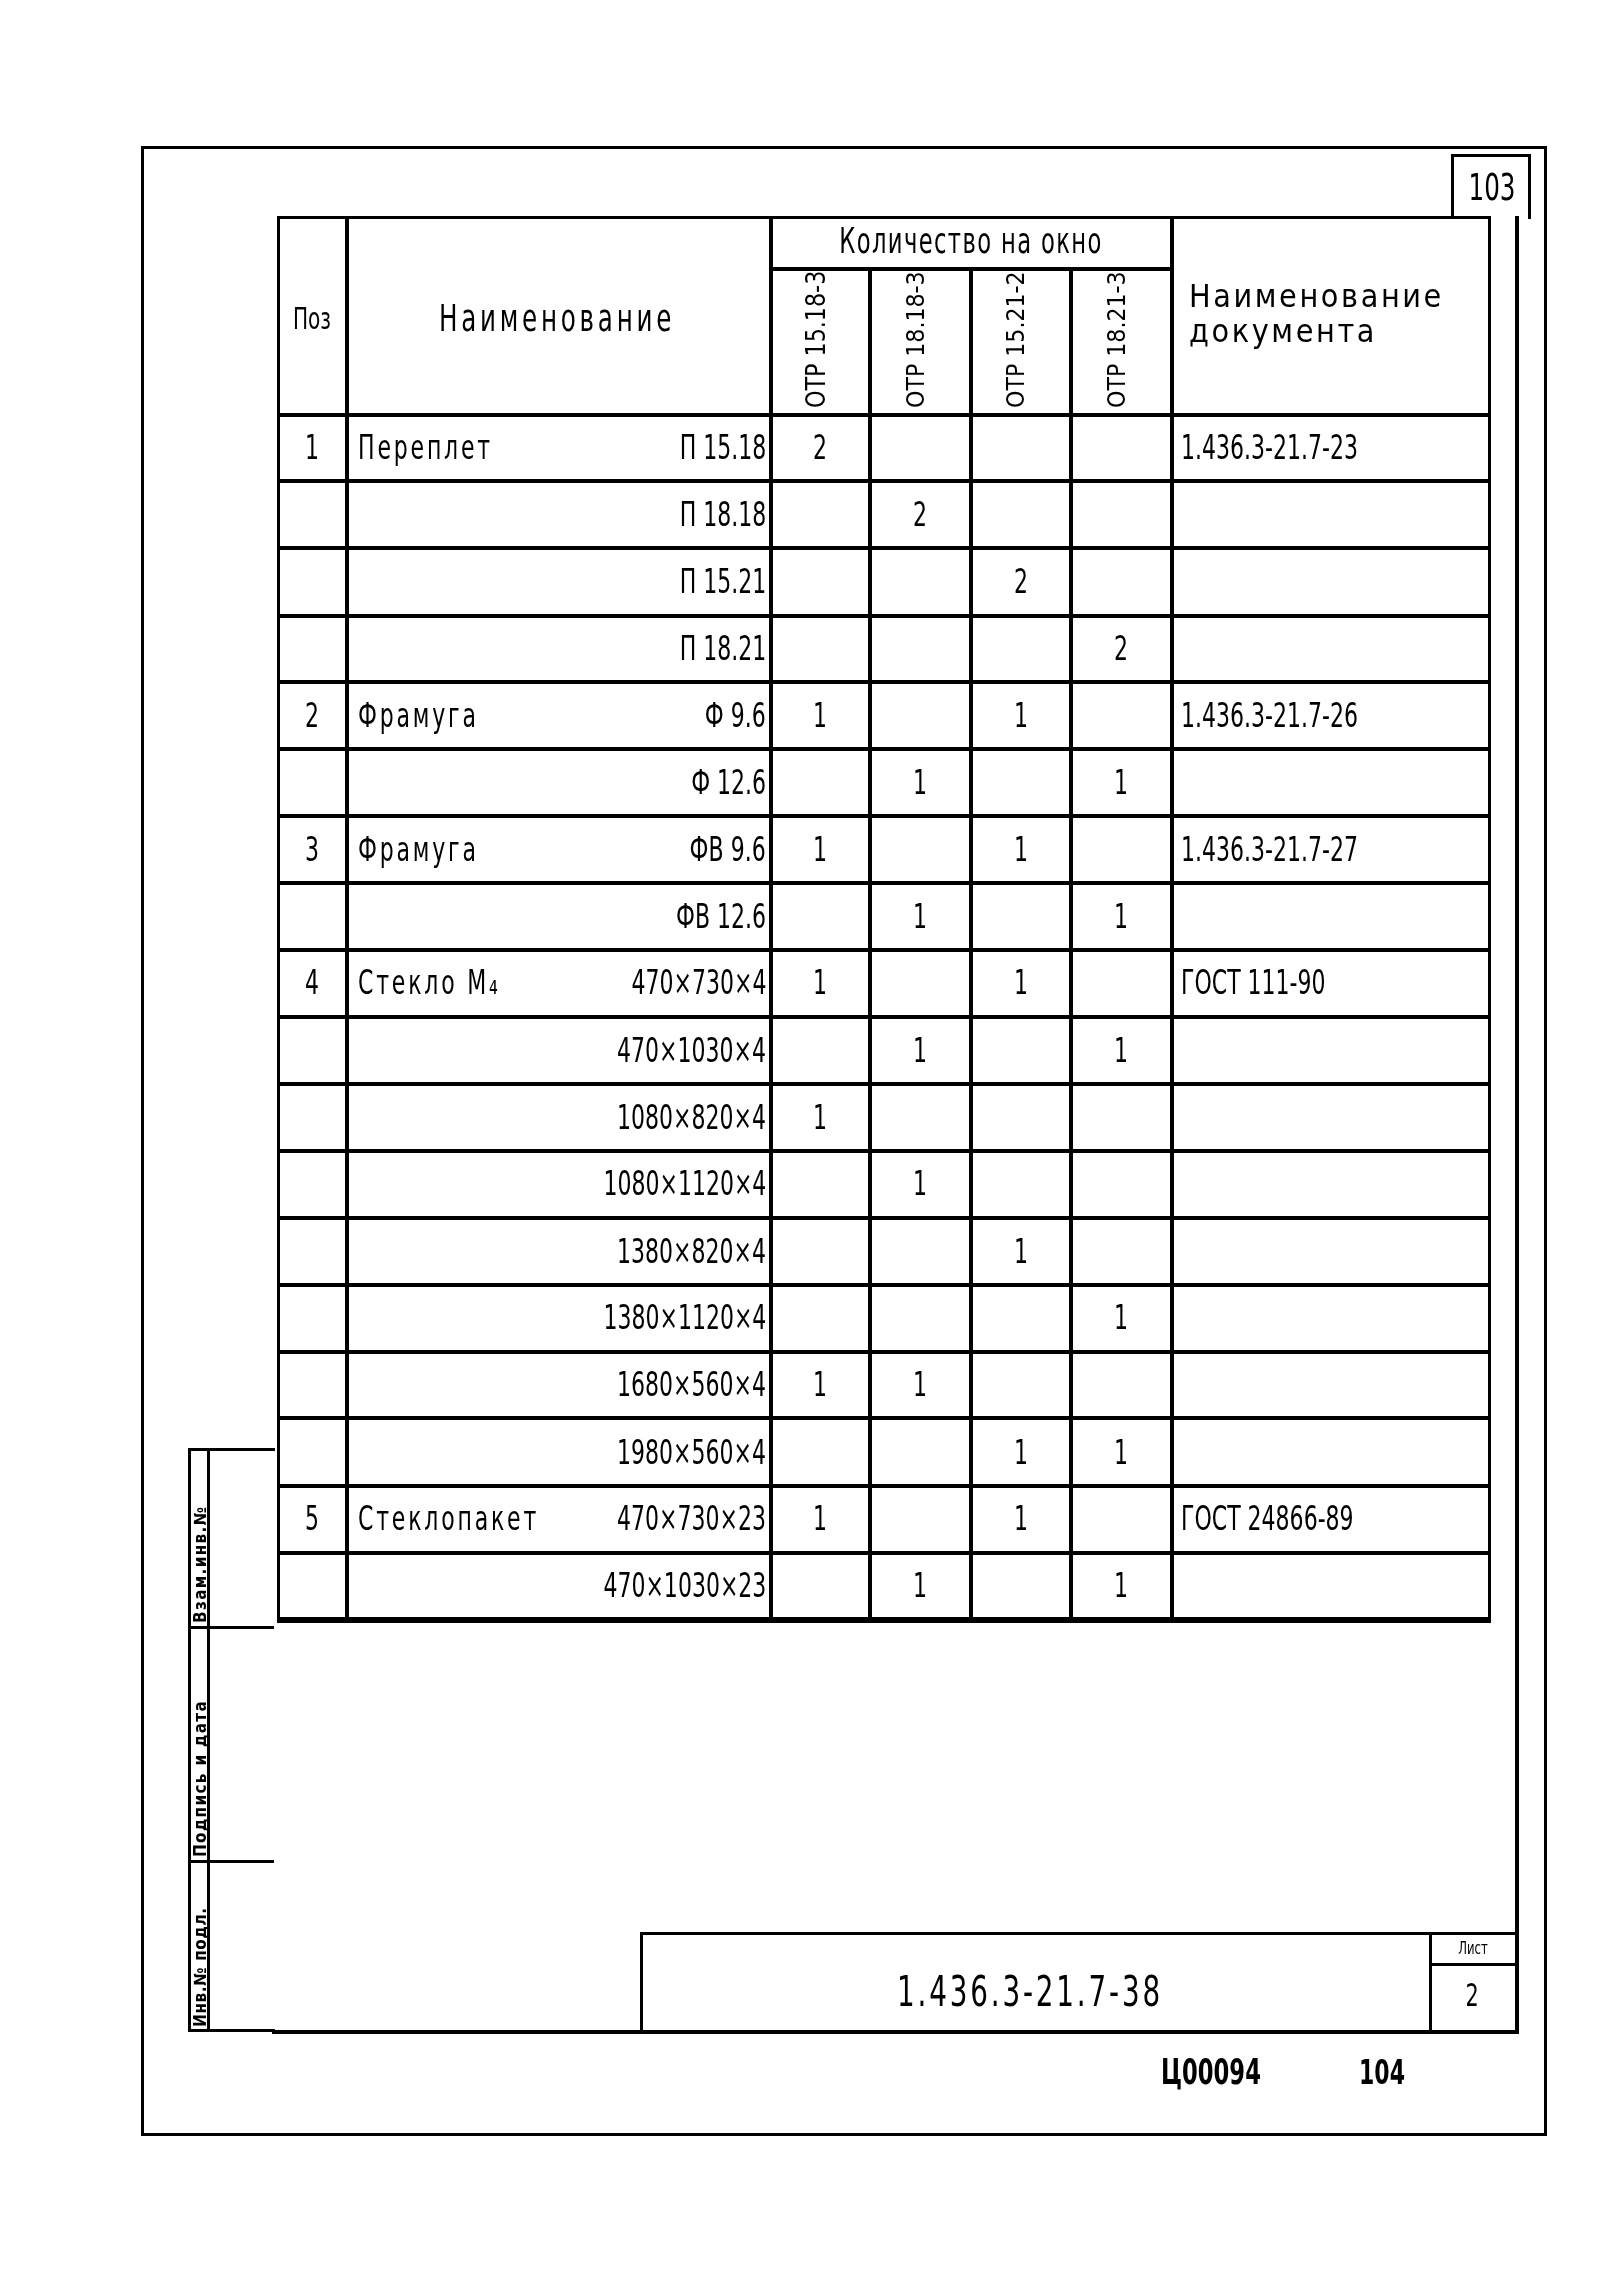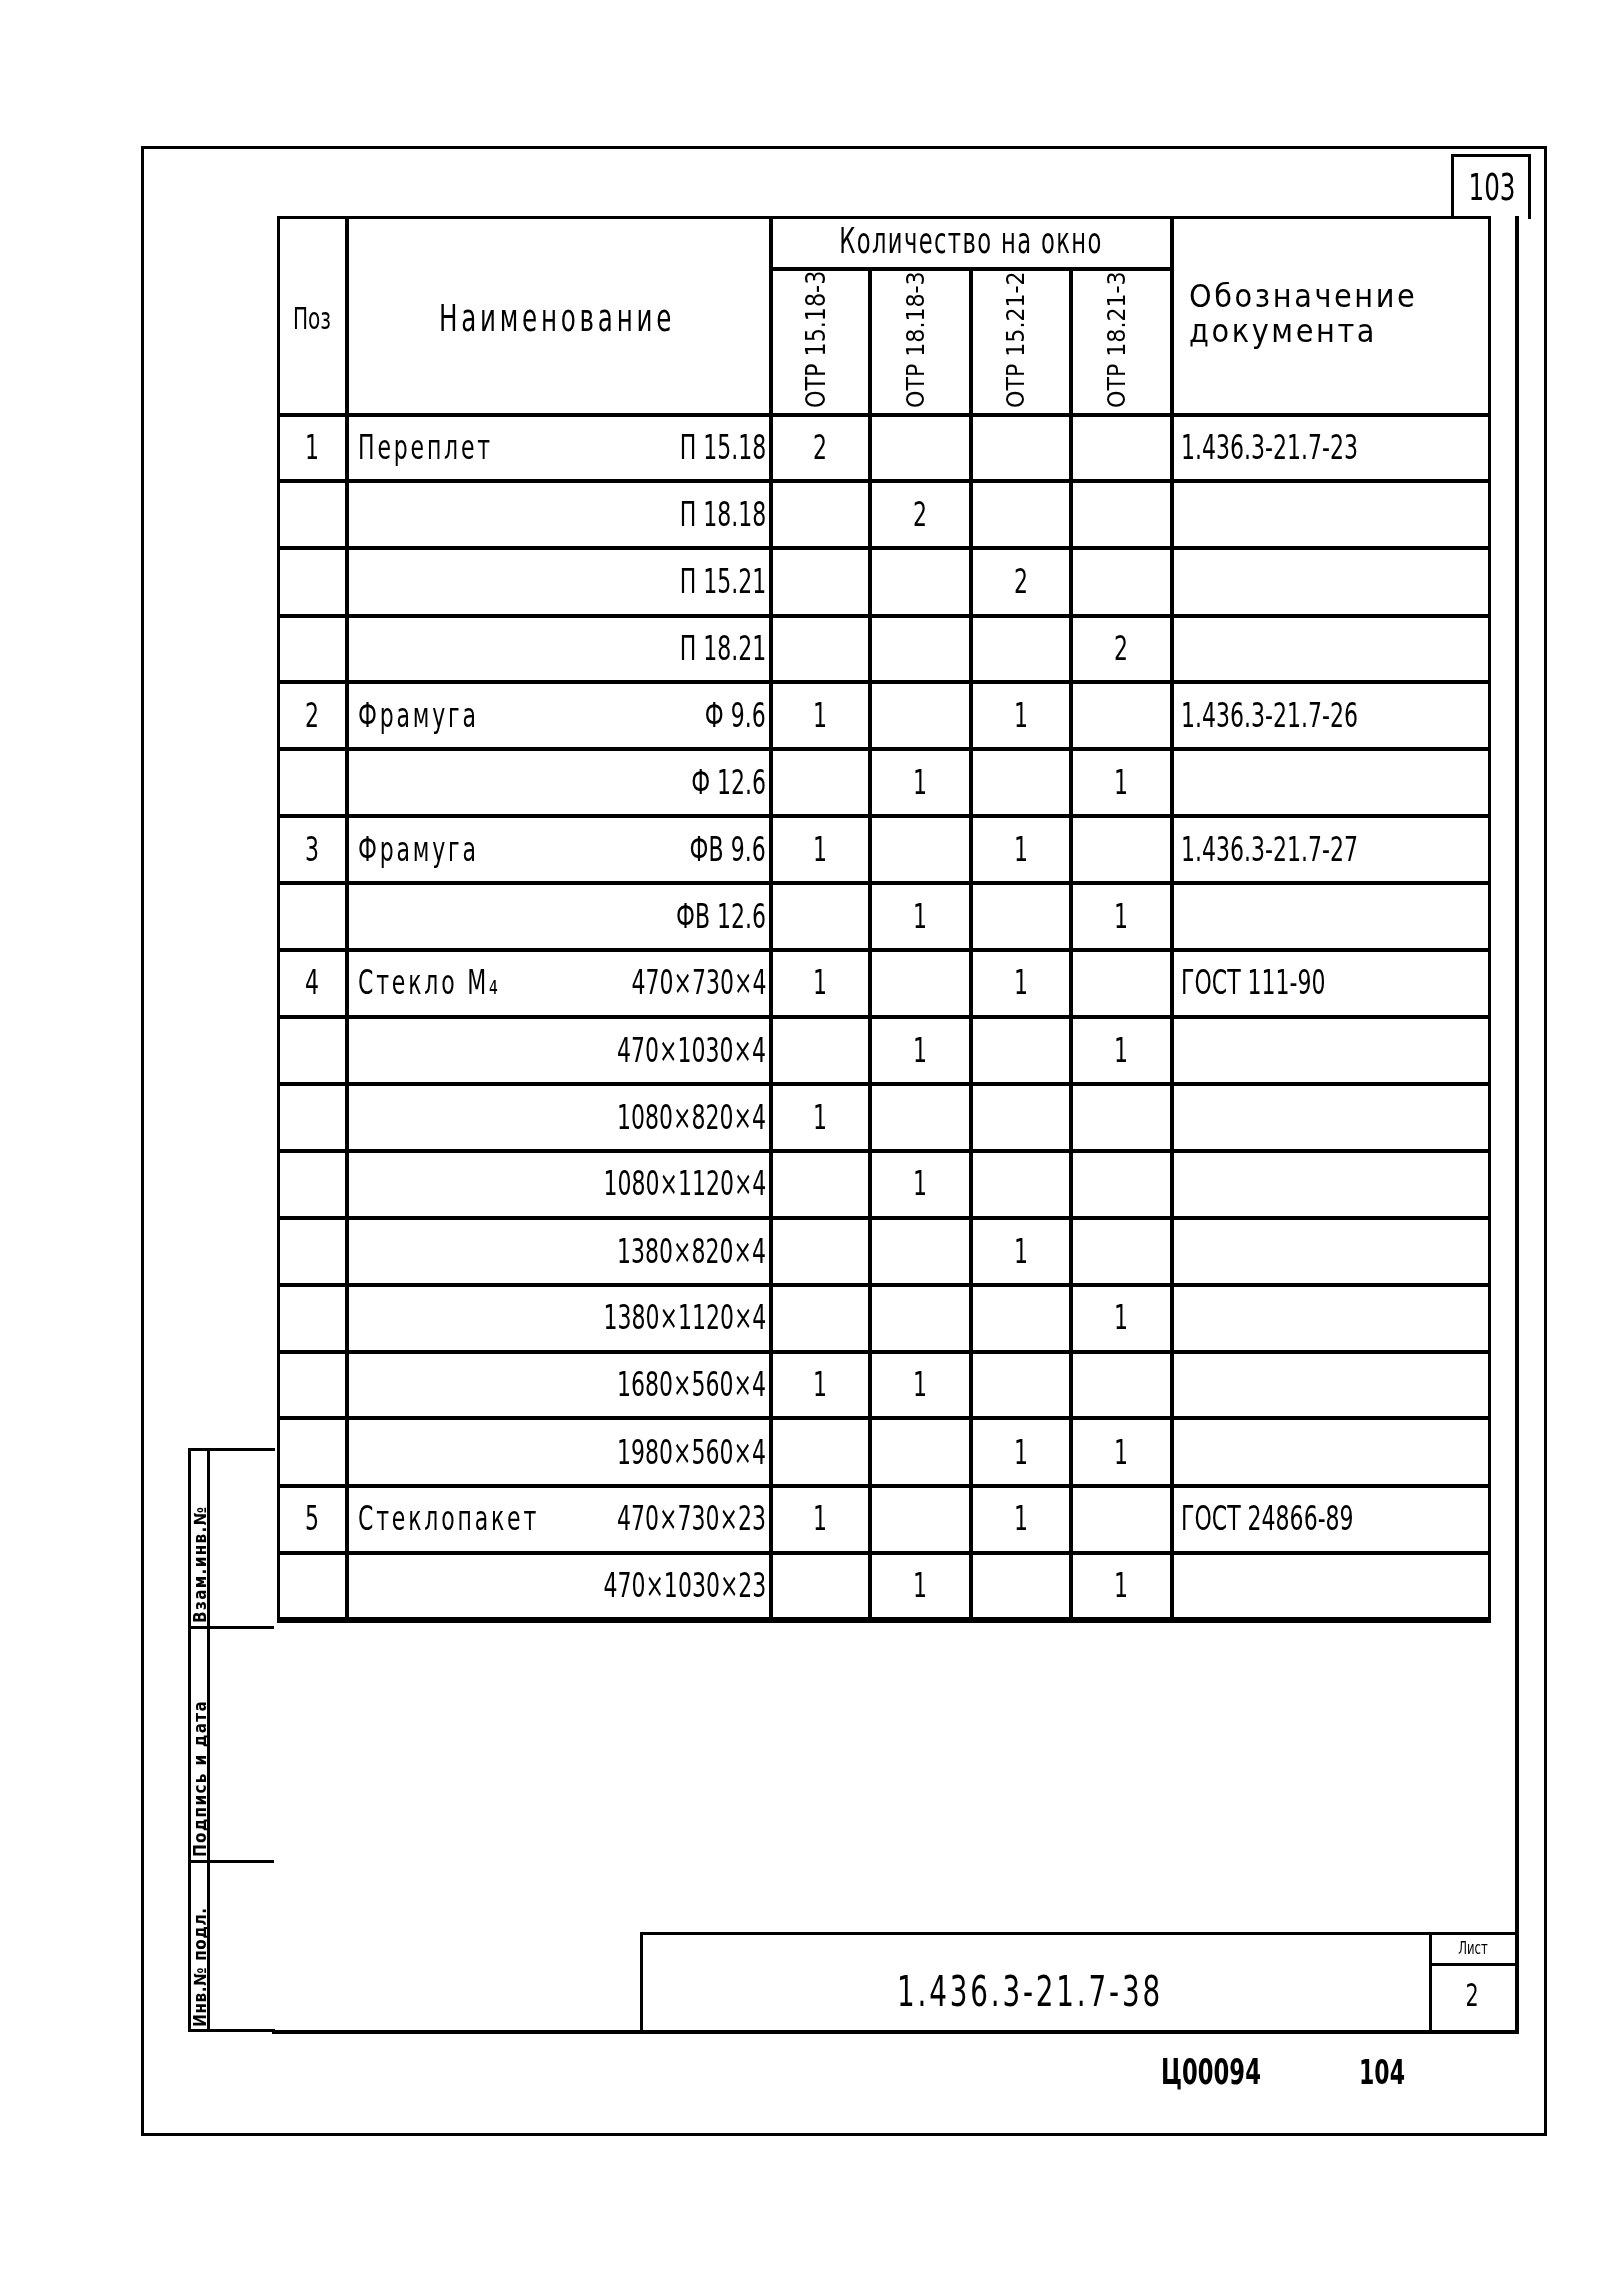--- a/index.html
+++ b/index.html
@@ -42,21 +42,21 @@
 
   <div class="txt hand-c" style="left:312px; top:303px; font-size:31px;">Поз</div>
   <div class="txt hand-c" style="left:557px; top:299px; font-size:38px; letter-spacing:5.2px;">Наименование</div>
   <div class="txt hand-c" style="left:971px; top:224px; font-size:35px; letter-spacing:1.9px;">Количество на окно</div>
 
   <div class="vert" style="left:803px; top:408px; font-size:26px; transform:rotate(-90deg) scaleX(0.95);">ОТР 15.18-3</div>
   <div class="vert" style="left:904px; top:408px; font-size:24.6px;">ОТР 18.18-3</div>
   <div class="vert" style="left:1004px; top:408px; font-size:24.6px;">ОТР 15.21-2</div>
   <div class="vert" style="left:1105px; top:408px; font-size:24.6px;">ОТР 18.21-3</div>
 
-  <div class="txt" style="left:1189px; top:279px; width:272px; font-size:32px; white-space:normal; line-height:1.1; letter-spacing:2.6px;">Обозначение документа</div>
+  <div class="txt" style="left:1189px; top:279px; width:272px; font-size:32px; white-space:normal; line-height:1.1; letter-spacing:2.6px;">Наименование документа</div>
 
   <div id="rows">
       <div>
         <div class="line-h" style="left: 277px; top: 479px; width: 1214px;"></div>
         <div class="txt hand-c" style="left: 312px; top: 430px; font-size: 34px;">1</div>
         <div class="txt hand" style="left: 358px; top: 430px; font-size: 34px; letter-spacing: 3.9px;">Переплет</div>
         <div class="txt hand-r" style="right: 856px; top: 430px; font-size: 34px;">П 15.18</div>
         <div class="txt hand-c" style="left: 820px; top: 430px; font-size: 34px;">2</div>
         <div class="txt hand-c" style="left: 920px; top: 430px; font-size: 34px;"></div>
         <div class="txt hand-c" style="left: 1021px; top: 430px; font-size: 34px;"></div>

